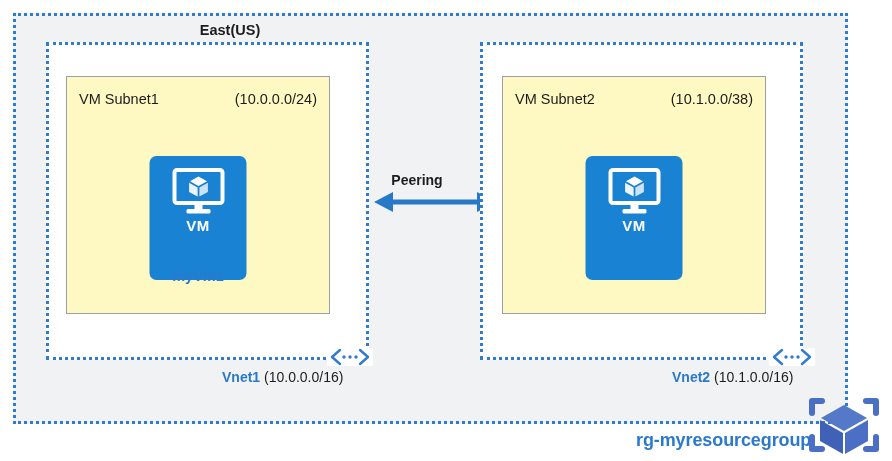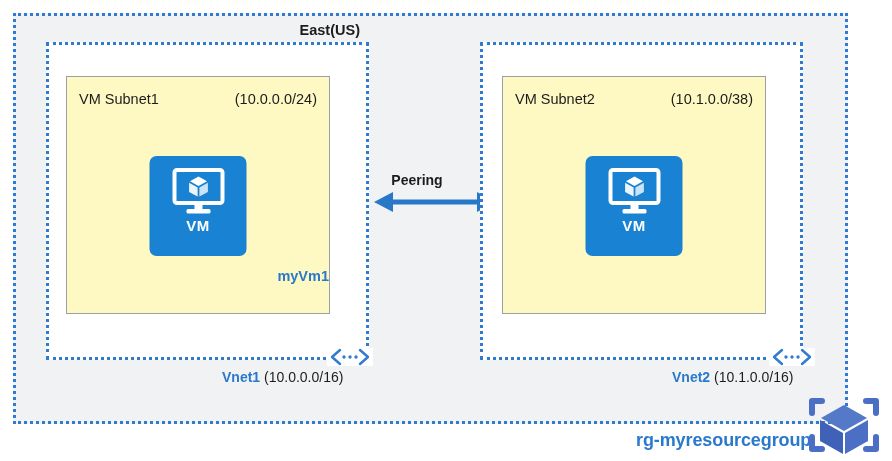--- a/index.html
+++ b/index.html
@@ -50,21 +50,21 @@
     height: 66px;
   }
 
   
   .region-title {
     position: absolute;
     font-size: 14.5px;
     font-weight: bold;
     color: #1c1c1c;
     white-space: nowrap;
-    text-align: right;
+    text-align: center;
   }
   #region-title-east { left: 100px; top: 22px; width: 260px; }
   #region-title-west { left: 535px; top: 22px; width: 260px; }
 
   
   .vnet-box {
     position: absolute;
     top: 42px;
     width: 323px;
     height: 318px;
@@ -125,21 +125,21 @@
     white-space: nowrap;
   }
 
   
   .vm-tile {
     position: absolute;
     top: 79px;
     left: 50%;
     transform: translateX(-50%);
     width: 97px;
-    height: 100px;
+    height: 124px;
     border-radius: 7px;
     background: #1a82d2;
     display: flex;
     flex-direction: column;
     align-items: center;
     justify-content: flex-start;
   }
   .vm-tile svg { margin-top: 12px; display: block; }
   .vm-tile .vm-tile-label {
     margin-top: 1px;
@@ -147,21 +147,21 @@
     font-weight: bold;
     color: #ffffff;
     letter-spacing: 0.4px;
   }
 
   .vm-name {
     position: absolute;
     top: 191px;
     left: 0;
     width: 100%;
-    text-align: right;
+    text-align: center;
     font-size: 14.5px;
     font-weight: bold;
     color: #2a79cc;
   }
 
   
   .peering-label {
     position: absolute;
     left: 352px;
     top: 172px;

